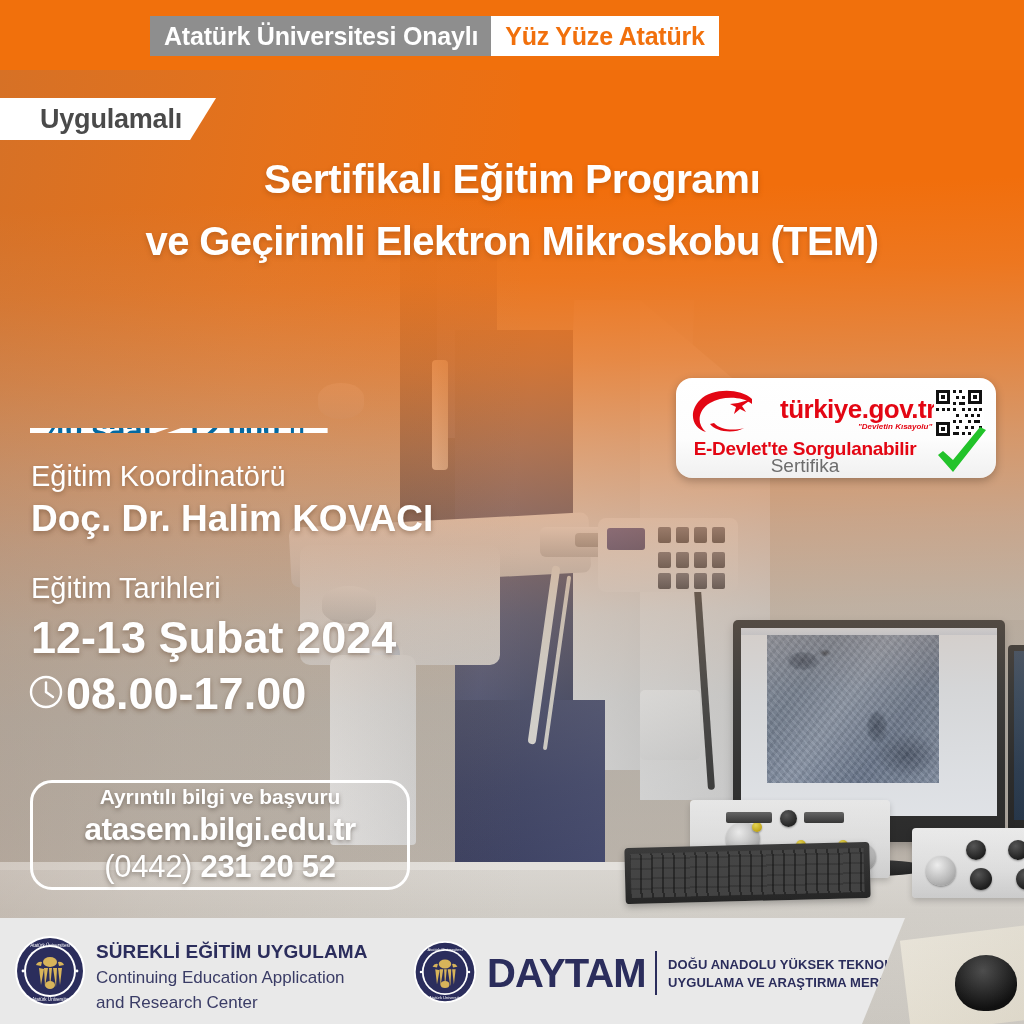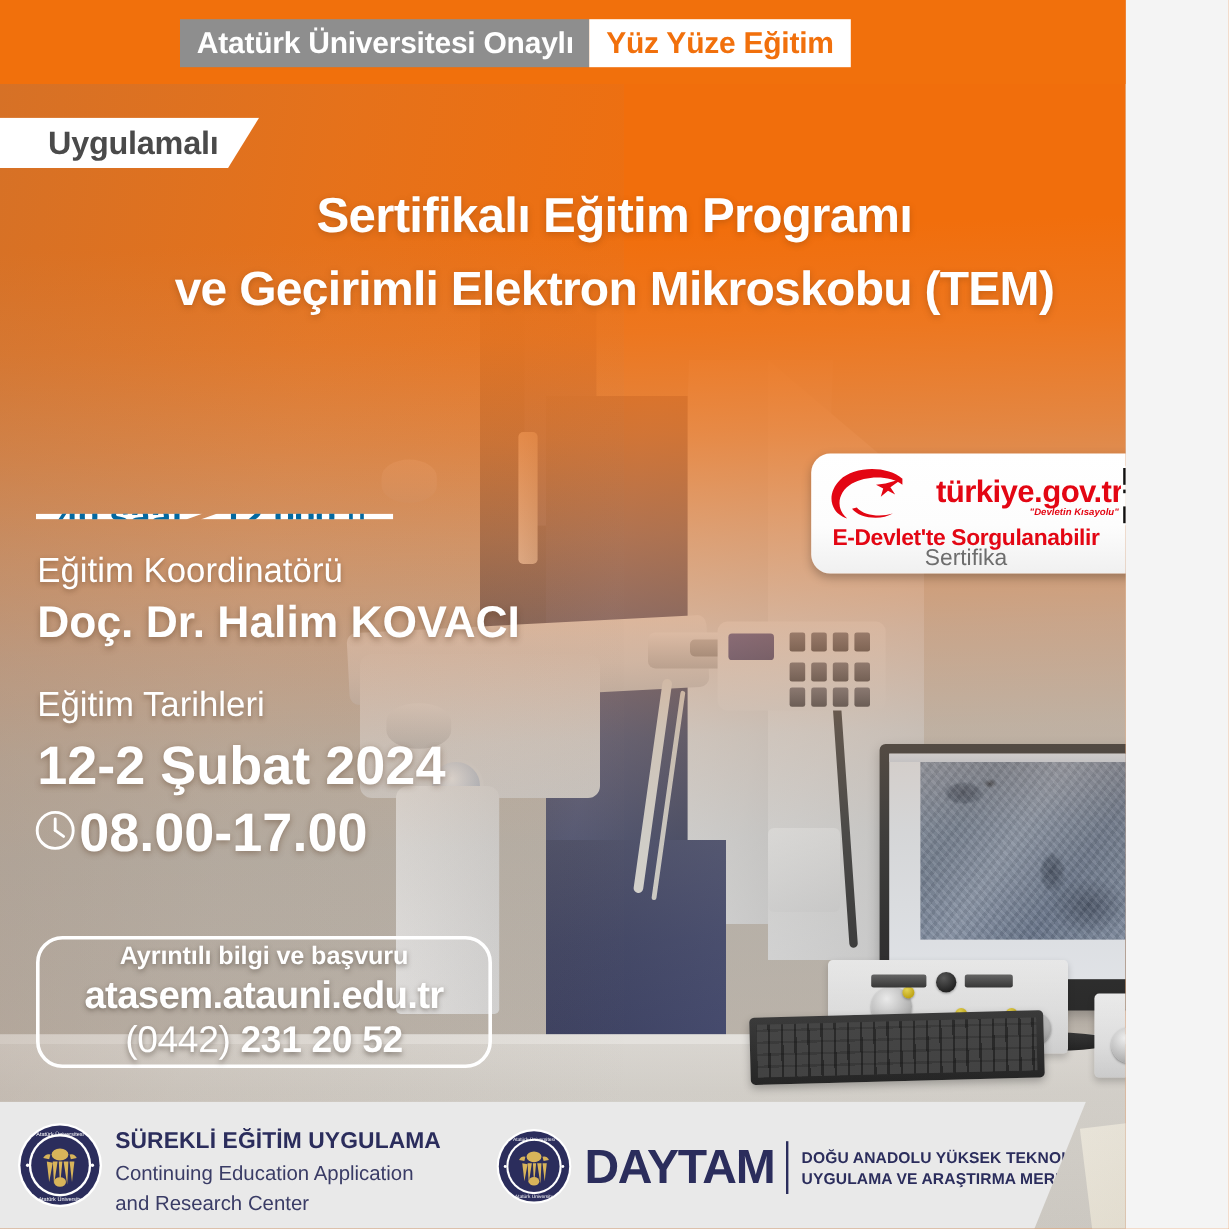--- a/index.html
+++ b/index.html
@@ -4,21 +4,21 @@
 <style>
   * { margin:0; padding:0; box-sizing:border-box; }
   html,body { width:1024px; height:1024px; overflow:hidden; }
   body {
     font-family:"Liberation Sans", sans-serif;
     background:#f4f4f4;
   }
 
   #poster {
     position:relative;
-    width:938px; height:1024px;
+    width:1024px; height:1024px;
     overflow:hidden;
     background:#ef7622;
   }
 
   
   .photo {
     position:absolute; inset:0;
     background:
       
       linear-gradient(to bottom, rgba(0,0,0,0) 0%, rgba(0,0,0,0) 100%);
@@ -473,21 +473,21 @@
 
     <div class="keyboard"></div>
   </div>
 
   <div class="grad"></div>
   <div class="grad-left"></div>
 
   <div class="topstrip"></div>
   <div class="hdr">
     <div class="hdr-gray">Atatürk Üniversitesi Onaylı</div>
-    <div class="hdr-white">Yüz Yüze Eğitim</div>
+    <div class="hdr-white">Yüz Yüze Atatürk</div>
   </div>
 
   <div class="tag-uyg">Uygulamalı</div>
 
   <div class="title">
     <span class="l">Sertifikalı Eğitim Programı</span>
     <span class="l l2">ve Geçirimli Elektron Mikroskobu (TEM)</span>
   </div>
 
   <div class="pricebar">
@@ -495,21 +495,21 @@
     <div class="pb-b">
       <span>12.000</span>
       <span class="tl">TL</span>
     </div>
   </div>
 
   <div class="lbl" id="coord-label">Eğitim Koordinatörü</div>
   <div class="val" id="coord-name">Doç. Dr. Halim KOVACI</div>
 
   <div class="lbl" id="dates-label">Eğitim Tarihleri</div>
-  <div class="val" id="dates-val">12-2 Şubat 2024</div>
+  <div class="val" id="dates-val">12-13 Şubat 2024</div>
 
   <svg id="clock-icon" viewBox="0 0 36 36">
     <circle cx="18" cy="18" r="15" fill="none" stroke="#ffffff" stroke-width="2.4"></circle>
     <line x1="18" y1="18" x2="18" y2="8.5" stroke="#ffffff" stroke-width="2.4" stroke-linecap="round"></line>
     <line x1="18" y1="18" x2="25" y2="23" stroke="#ffffff" stroke-width="2.4" stroke-linecap="round"></line>
   </svg>
   <div class="val" id="time-val">08.00-17.00</div>
 
   <div class="edevlet">
     <svg class="ed-logo" viewBox="0 0 92 46">
@@ -571,21 +571,21 @@
       </g>
     </svg>
 
     <svg class="ed-check" viewBox="0 0 62 62">
       <path d="M8 31 L23 48 L56 6 L50 3 L23 36 L13 27 Z" fill="#22c32a"></path>
     </svg>
   </div>
 
   <div class="contact">
     <div class="c1">Ayrıntılı bilgi ve başvuru</div>
-    <div class="c2">atasem.atauni.edu.tr</div>
+    <div class="c2">atasem.bilgi.edu.tr</div>
     <div class="c3">
       <span>(0442)</span>
       <b>231 20 52</b>
     </div>
   </div>
 
   <div class="footer">
 
     <svg class="seal f1-seal" viewBox="0 0 72 72">
       <circle cx="36" cy="36" r="35" fill="#ffffff"></circle>

